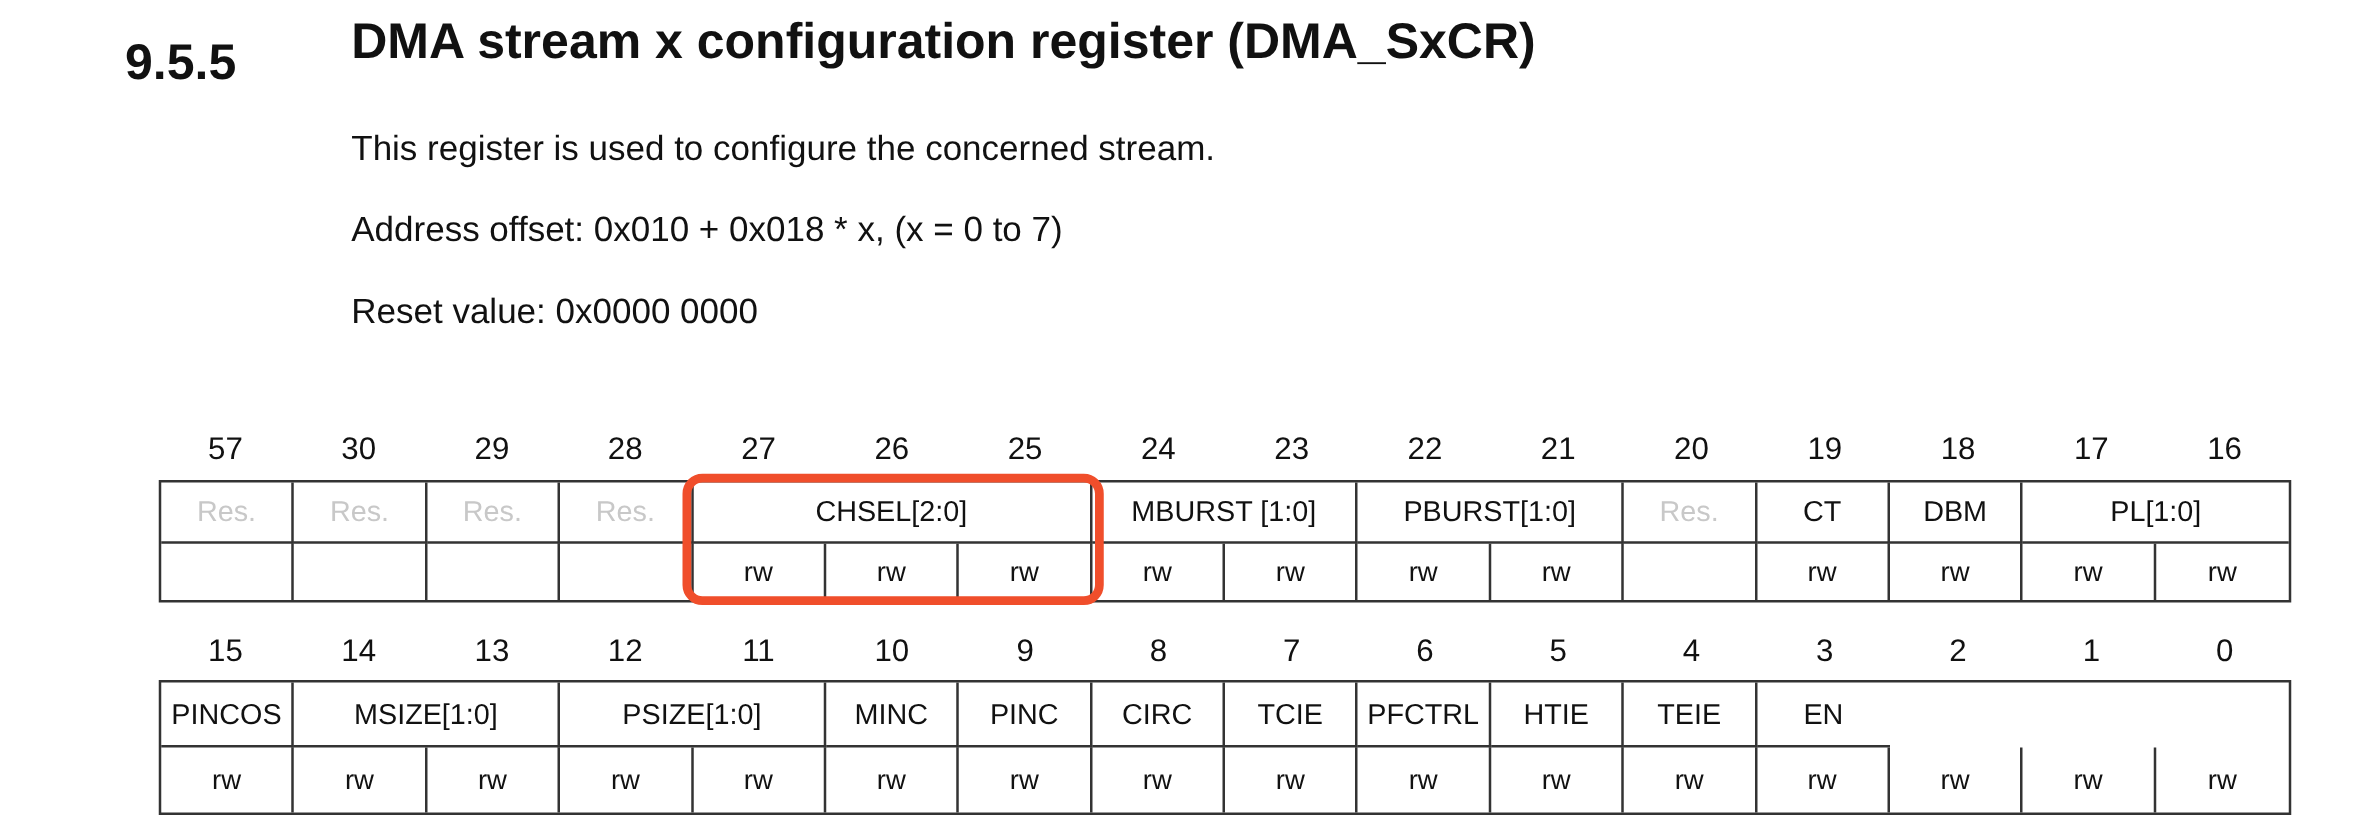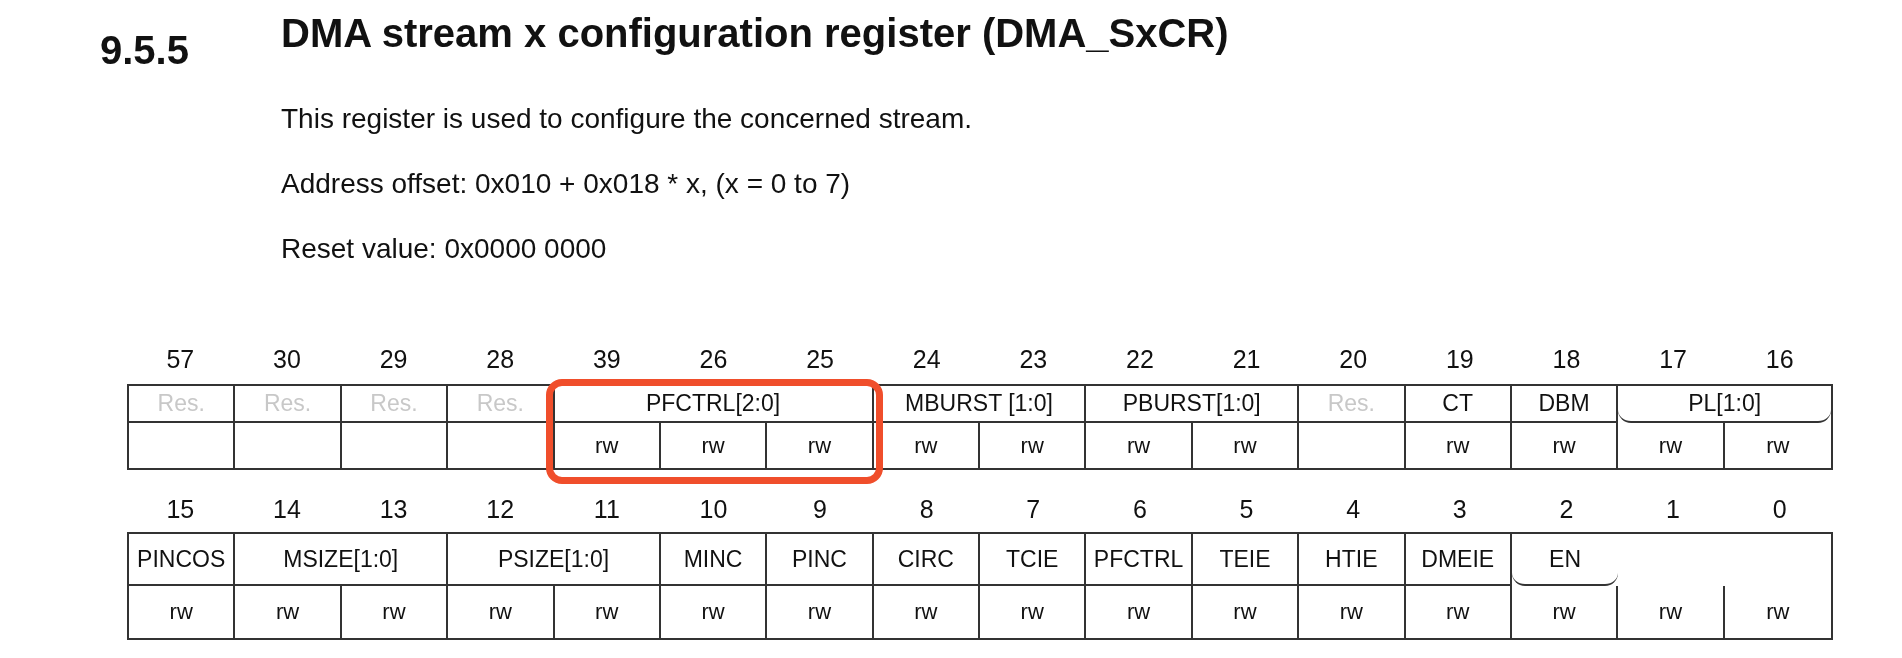--- a/index.html
+++ b/index.html
@@ -69,21 +69,21 @@
   .bits-row.low .bit-num { padding-bottom: 10px; }
 
   .reg-grid {
     display: grid;
     grid-template-columns: repeat(16, 1fr);
     border: 2px solid var(--border);
     background: #ffffff;
   }
   .f-cell {
     grid-row: 1;
-    height: 37px;
+    height: 49px;
     border-right: 2px solid var(--border);
     border-bottom: 2px solid var(--border);
     display: flex;
     align-items: center;
     justify-content: center;
     font-size: 23px;
     white-space: nowrap;
   }
   .a-cell {
     grid-row: 2;
@@ -92,21 +92,21 @@
     display: flex;
     align-items: center;
     justify-content: center;
     font-size: 22px;
   }
   .reg-grid.lower .f-cell,
   .reg-grid.lower .a-cell { height: 52px; }
   .s1 { grid-column: span 1; }
   .s2 { grid-column: span 2; }
   .s3 { grid-column: span 3; }
-  .lc { border-right: none; border-radius: 13px; }
+  .lc { border-right: none; }
   .res { color: var(--reserved); }
 
   .chsel-highlight {
     position: absolute;
     left: 419px;
     top: 35px;
     width: 337px;
     height: 105px;
     border: 7px solid var(--highlight);
     border-radius: 16px;
@@ -124,40 +124,40 @@
 <p class="body-line addr">Address offset: 0x010 + 0x018 * x, (x = 0 to 7)</p>
 <p class="body-line reset">Reset value: 0x0000 0000</p>
 
 <div class="diagram">
 
   <div class="bits-row">
     <div class="bit-num">57</div>
     <div class="bit-num">30</div>
     <div class="bit-num">29</div>
     <div class="bit-num">28</div>
-    <div class="bit-num">39</div>
+    <div class="bit-num">27</div>
     <div class="bit-num">26</div>
     <div class="bit-num">25</div>
     <div class="bit-num">24</div>
     <div class="bit-num">23</div>
     <div class="bit-num">22</div>
     <div class="bit-num">21</div>
     <div class="bit-num">20</div>
     <div class="bit-num">19</div>
     <div class="bit-num">18</div>
     <div class="bit-num">17</div>
     <div class="bit-num">16</div>
   </div>
 
   <div class="reg-grid upper">
     <div class="f-cell s1 res">Res.</div>
     <div class="f-cell s1 res">Res.</div>
     <div class="f-cell s1 res">Res.</div>
     <div class="f-cell s1 res">Res.</div>
-    <div class="f-cell s3">PFCTRL[2:0]</div>
+    <div class="f-cell s3">CHSEL[2:0]</div>
     <div class="f-cell s2">MBURST [1:0]</div>
     <div class="f-cell s2">PBURST[1:0]</div>
     <div class="f-cell s1 res">Res.</div>
     <div class="f-cell s1">CT</div>
     <div class="f-cell s1">DBM</div>
     <div class="f-cell s2 lc">PL[1:0]</div>
 
     <div class="a-cell"></div>
     <div class="a-cell"></div>
     <div class="a-cell"></div>
@@ -197,23 +197,22 @@
 
   <div class="reg-grid lower">
     <div class="f-cell s1">PINCOS</div>
     <div class="f-cell s2">MSIZE[1:0]</div>
     <div class="f-cell s2">PSIZE[1:0]</div>
     <div class="f-cell s1">MINC</div>
     <div class="f-cell s1">PINC</div>
     <div class="f-cell s1">CIRC</div>
     <div class="f-cell s1">TCIE</div>
     <div class="f-cell s1">PFCTRL</div>
+    <div class="f-cell s1">HTIE</div>
     <div class="f-cell s1">TEIE</div>
-    <div class="f-cell s1">HTIE</div>
-    <div class="f-cell s1">DMEIE</div>
     <div class="f-cell s1 lc">EN</div>
 
     <div class="a-cell">rw</div>
     <div class="a-cell">rw</div>
     <div class="a-cell">rw</div>
     <div class="a-cell">rw</div>
     <div class="a-cell">rw</div>
     <div class="a-cell">rw</div>
     <div class="a-cell">rw</div>
     <div class="a-cell">rw</div>

